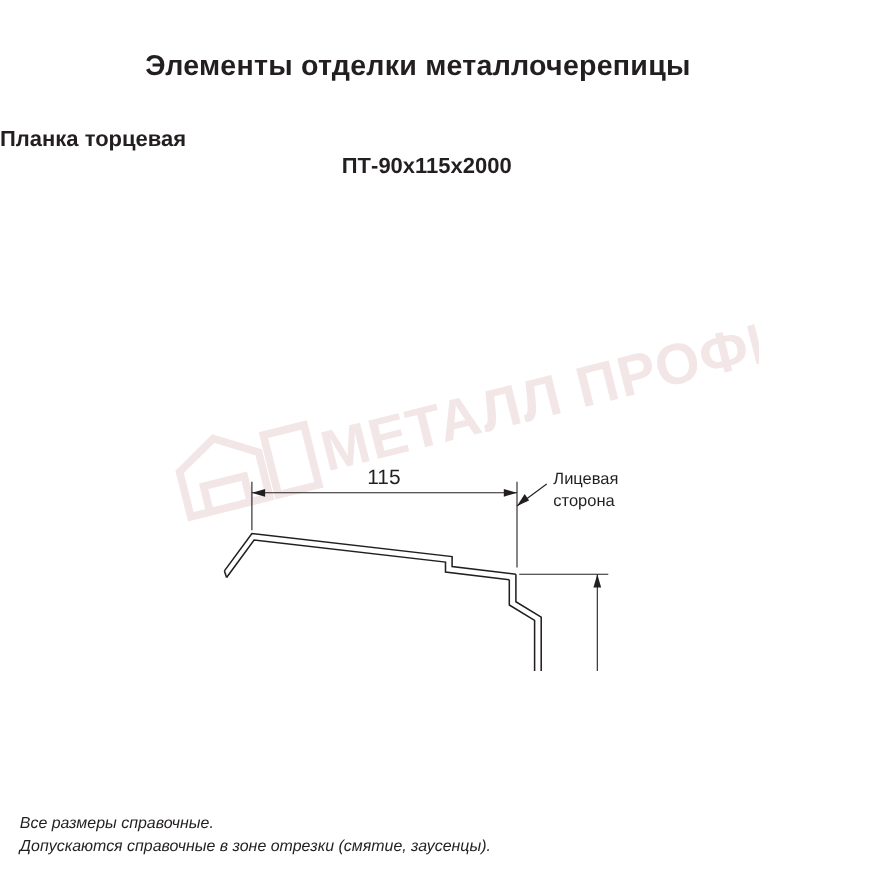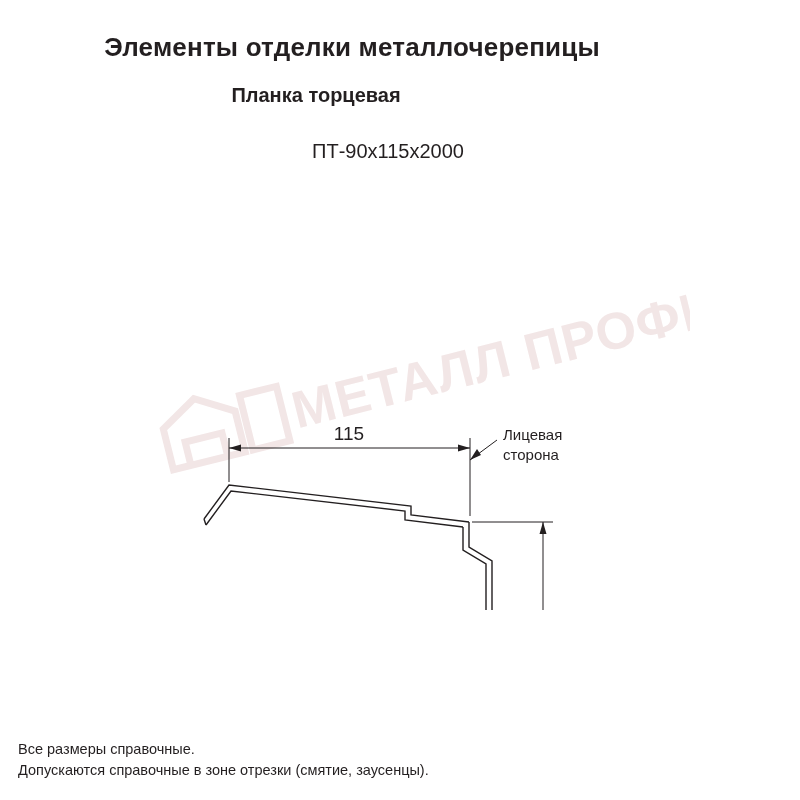--- a/index.html
+++ b/index.html
@@ -14,45 +14,45 @@
     font-family: "Liberation Sans", sans-serif;
     color: #231f20;
     overflow: hidden;
   }
   .page {
     position: absolute;
     inset: 0;
   }
   .title {
     position: absolute;
-    top: 32px;
+    top: 44px;
     left: 0;
     width: 704px;
     text-align: center;
     font-size: 26px;
     font-weight: bold;
     letter-spacing: 0.2px;
+    padding-left: 28px;
   }
   .subtitle {
     position: absolute;
-    top: 84px;
+    top: 116px;
     left: 0;
     width: 632px;
-    text-align: center;
     font-size: 20px;
     font-weight: bold;
   }
   .code {
     position: absolute;
     top: 140px;
     left: 0;
     width: 776px;
     text-align: center;
     font-size: 20px;
-    font-weight: normal;
+    font-weight: bold;
   }
   .drawing {
     position: absolute;
     top: 190px;
     left: 0;
     width: 671px;
     height: 420px;
   }
   .watermark {
     position: absolute;
@@ -64,20 +64,21 @@
   }
   .footnotes {
     position: absolute;
     left: 18px;
     bottom: 18px;
     font-size: 14.5px;
     line-height: 1.5;
   }
   .footnotes div {
     white-space: nowrap;
+    font-style: italic;
   }
   svg { display: block; }
   .dim-text {
     font-family: "Liberation Sans", sans-serif;
     font-size: 19px;
     fill: #231f20;
   }
   .label-text {
     font-family: "Liberation Sans", sans-serif;
     font-size: 15px;

